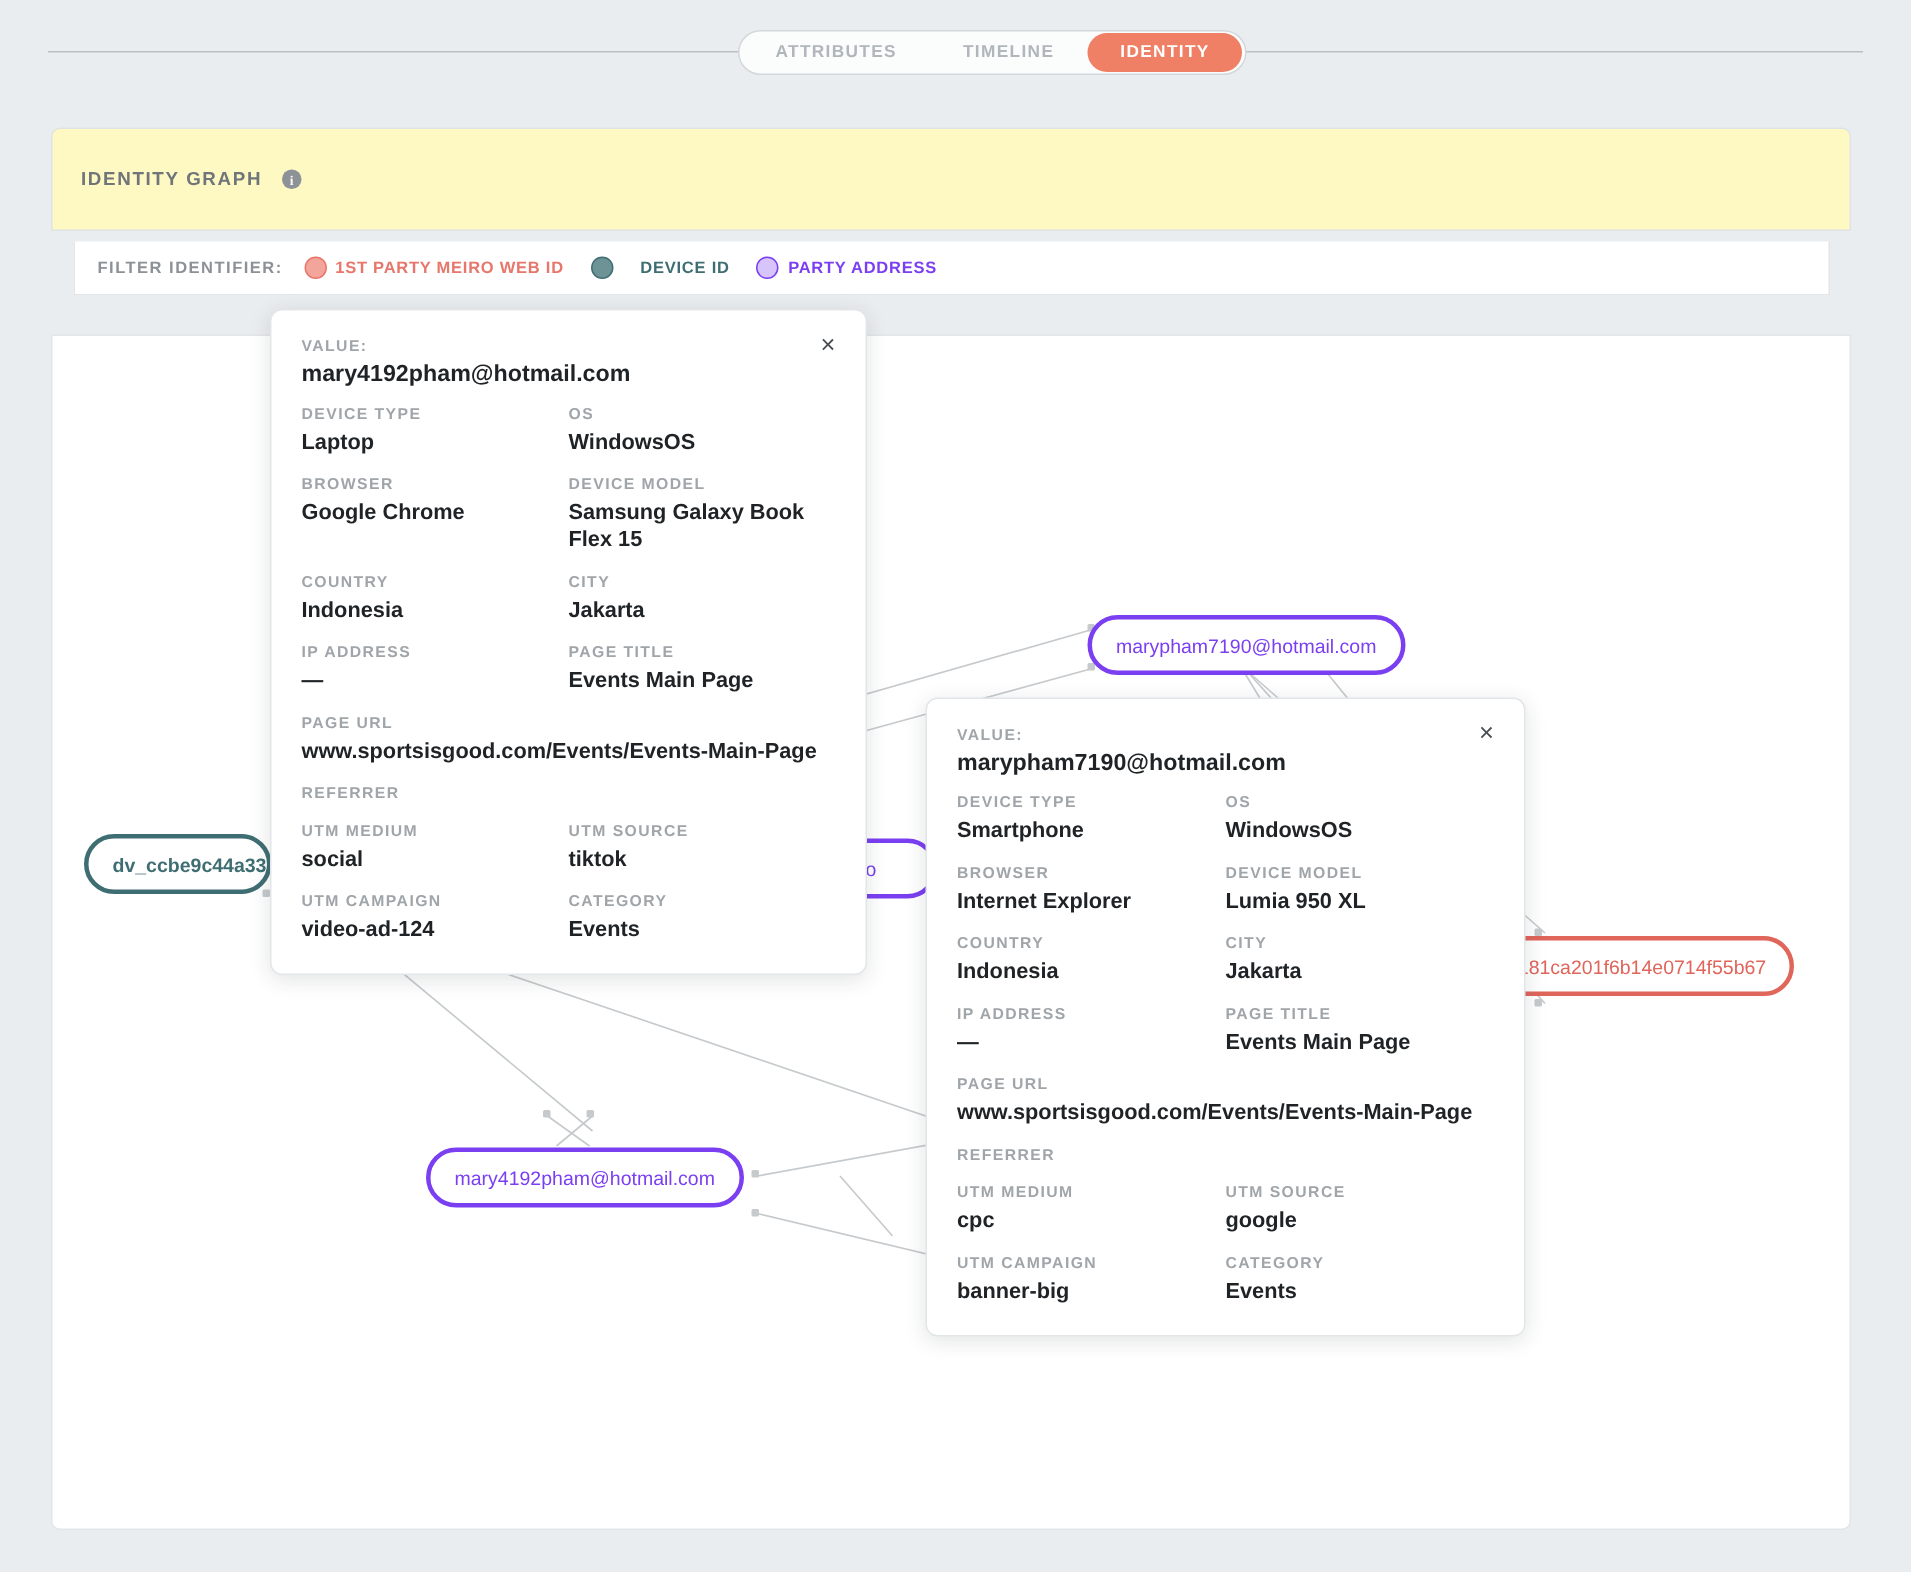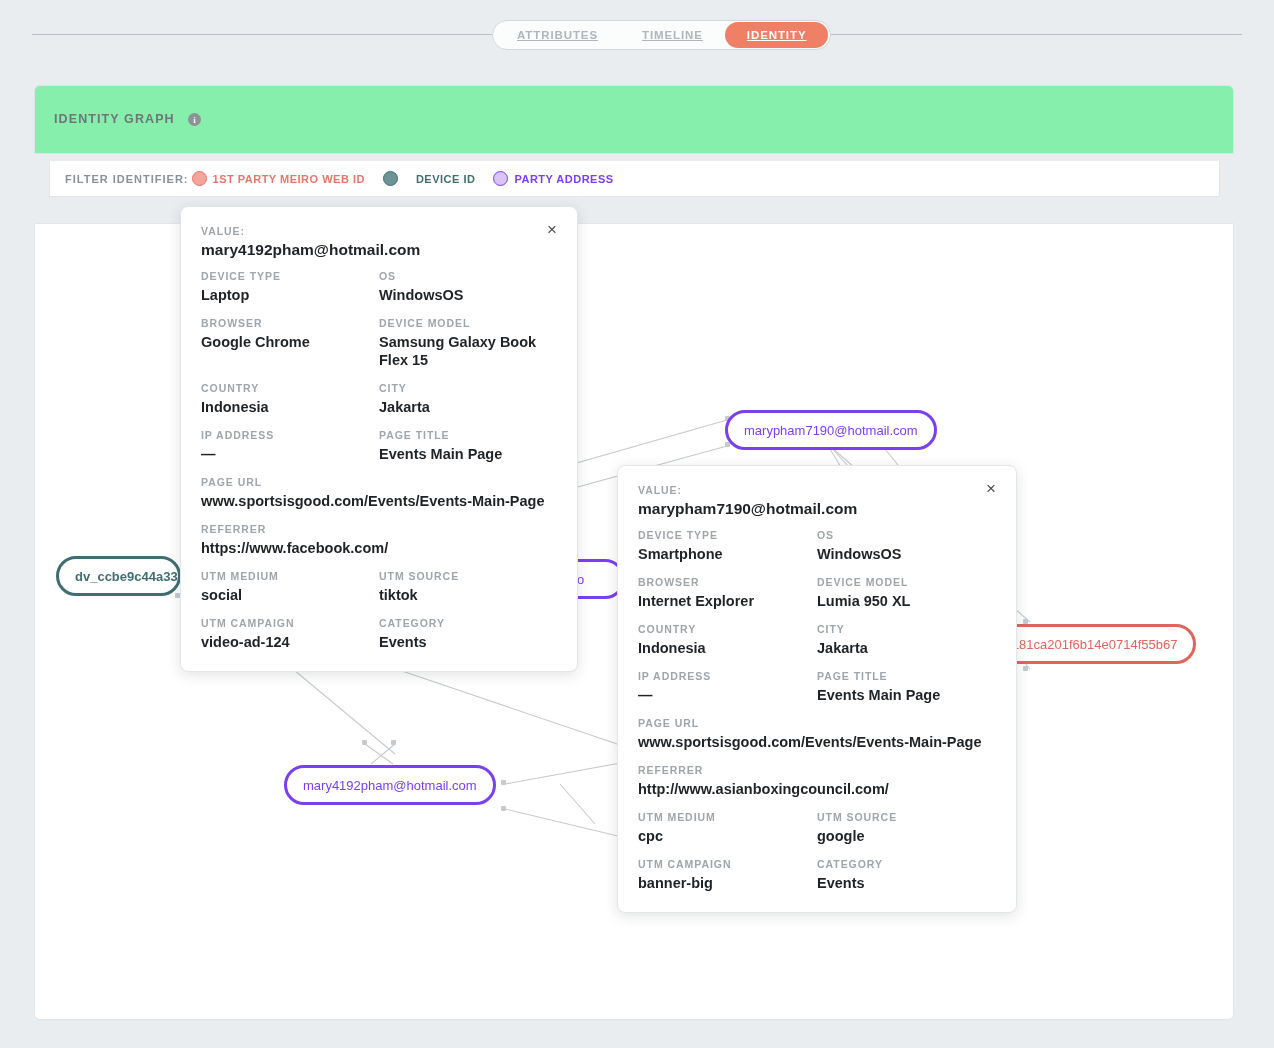--- a/index.html
+++ b/index.html
@@ -22,28 +22,28 @@
   #tabs {
     position: absolute; left: 492px; top: 20px;
     height: 30px; background: #fbfcfc;
     border: 1px solid #d3d8dc; border-radius: 15px;
     display: flex; align-items: center; padding: 0 2px;
   }
   .tab {
     height: 26px; padding: 0 22px; border-radius: 13px;
     display: flex; align-items: center; justify-content: center;
     font-size: 11.5px; font-weight: bold; letter-spacing: 0.9px;
-    color: #b0b6bb; cursor: pointer; white-space: nowrap; text-decoration: underline;
+    color: #b0b6bb; cursor: pointer; white-space: nowrap;
   }
   .tab.active { background: #ef8066; color: #ffffff; }
 
   
   #header-card {
     position: absolute; left: 34px; top: 85px; width: 1200px; height: 69px;
-    background: #86efac; border: 1px solid #dfe3e6;
+    background: #fef9c3; border: 1px solid #dfe3e6;
     border-radius: 6px 6px 0 0;
   }
   #header-title {
     position: absolute; left: 19px; top: 26px;
     font-size: 12.5px; font-weight: bold; letter-spacing: 1.1px; color: #6f7579;
   }
   #info-icon {
     position: absolute; left: 153px; top: 27px;
     width: 13px; height: 13px; border-radius: 50%;
     background: #8d9296; color: #f7f9fa;
@@ -69,21 +69,21 @@
   }
 
   
   #filter-bar {
     position: absolute; left: 49px; top: 161px; width: 1171px; height: 36px;
     background: #ffffff; border: 1px solid #e2e6e9; border-top: none;
     display: flex; align-items: center; padding-left: 15px;
   }
   #filter-label {
     font-size: 11px; font-weight: bold; letter-spacing: 1px; color: #8b9196;
-    margin-right: 3px;
+    margin-right: 14px;
   }
   .legend-item { display: flex; align-items: center; margin-right: 18px; cursor: pointer; text-align: right; }
   .legend-dot {
     width: 15px; height: 15px; border-radius: 50%;
     margin-right: 6px; border: 1.5px solid rgba(0,0,0,0.18);
   }
   .legend-text { font-size: 11px; font-weight: bold; letter-spacing: 0.5px; }
 
   
   #canvas {
@@ -274,21 +274,20 @@
     </div>
   </div>
 
   <div class="fld-block">
     <div class="fld-label">PAGE URL</div>
     <div class="fld-value">www.sportsisgood.com/Events/Events-Main-Page</div>
   </div>
 
   <div class="fld-block">
     <div class="fld-label">REFERRER</div>
-    <div class="fld-value">https://www.facebook.com/</div>
   </div>
 
   <div class="fld-grid">
     <div class="fld-block">
       <div class="fld-label">UTM MEDIUM</div>
       <div class="fld-value">social</div>
     </div>
     <div class="fld-block">
       <div class="fld-label">UTM SOURCE</div>
       <div class="fld-value">tiktok</div>
@@ -359,21 +358,20 @@
     </div>
   </div>
 
   <div class="fld-block">
     <div class="fld-label">PAGE URL</div>
     <div class="fld-value">www.sportsisgood.com/Events/Events-Main-Page</div>
   </div>
 
   <div class="fld-block">
     <div class="fld-label">REFERRER</div>
-    <div class="fld-value">http://www.asianboxingcouncil.com/</div>
   </div>
 
   <div class="fld-grid">
     <div class="fld-block">
       <div class="fld-label">UTM MEDIUM</div>
       <div class="fld-value">cpc</div>
     </div>
     <div class="fld-block">
       <div class="fld-label">UTM SOURCE</div>
       <div class="fld-value">google</div>

